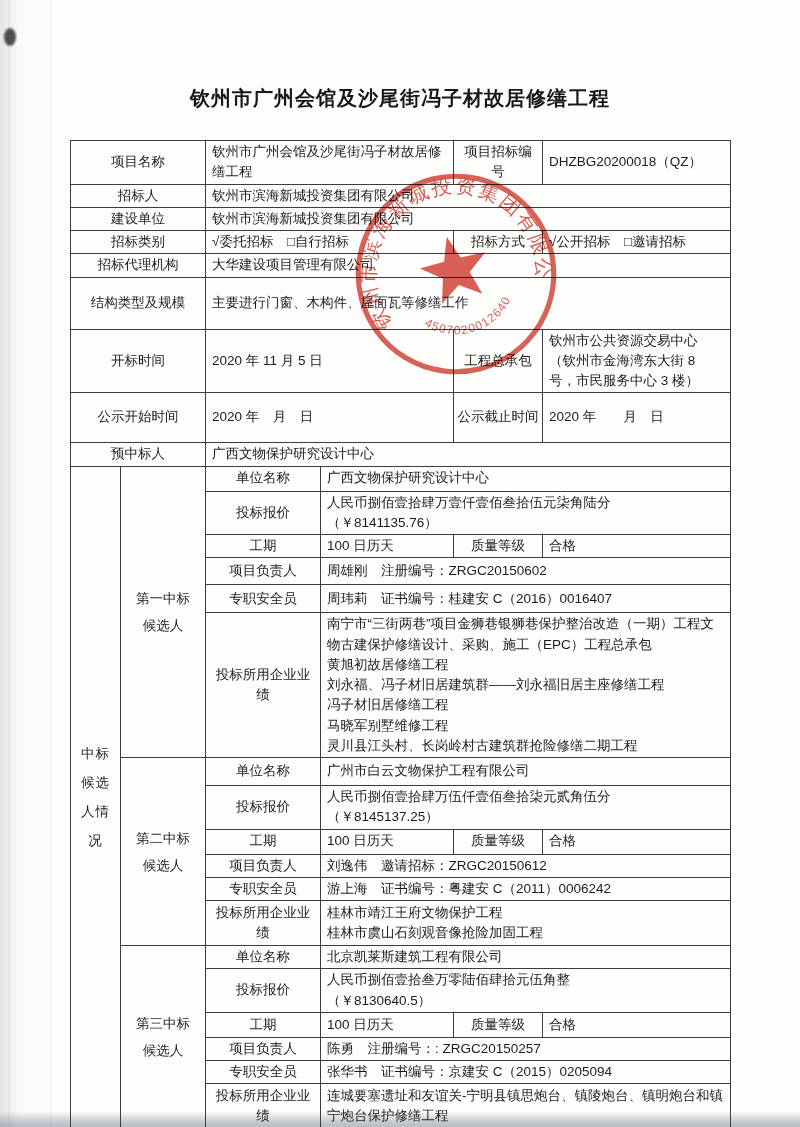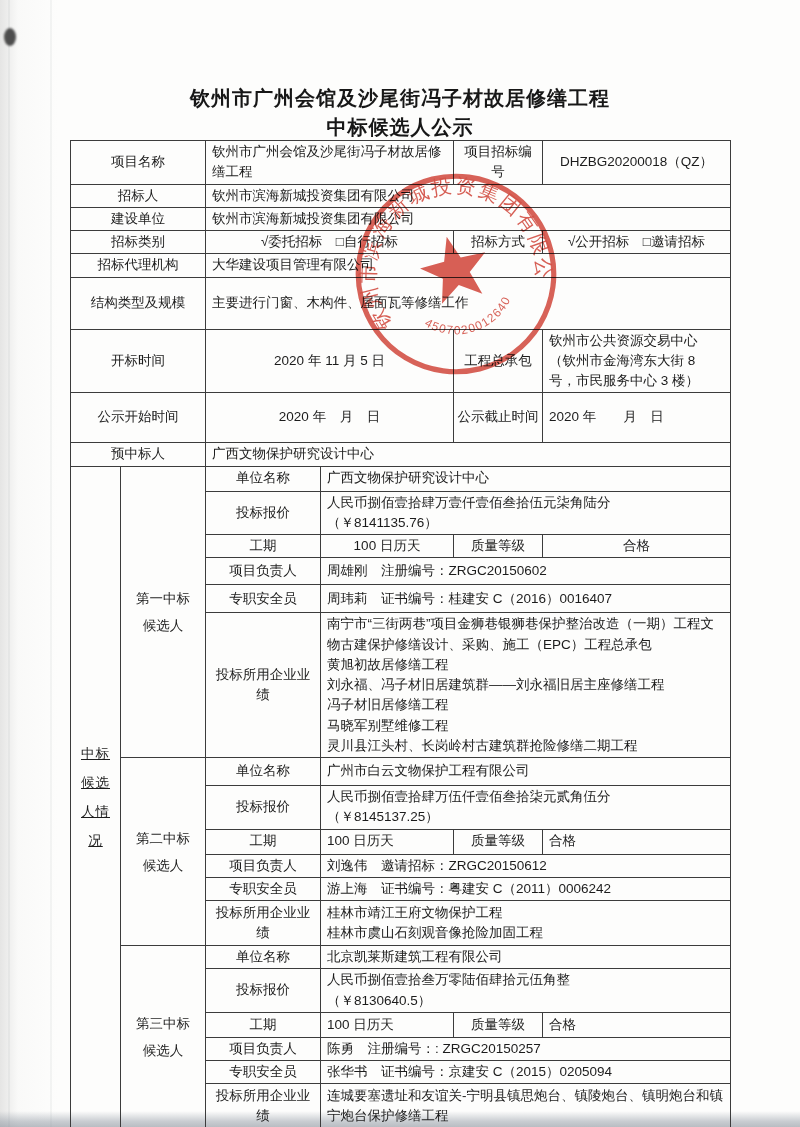--- a/index.html
+++ b/index.html
@@ -18,41 +18,40 @@
     background:#262626; border-radius:50%; filter:blur(1.2px); opacity:.8; }
   
   .title-block { position:absolute; top:84px; left:0; width:800px; text-align:center;
     font-weight:bold; font-size:20px; line-height:29px; letter-spacing:1px; color:#171717; }
   
   table.doc { position:absolute; left:70px; top:140px; width:660px;
     border-collapse:collapse; table-layout:fixed; font-size:13.5px; }
   table.doc td { border:1px solid #3c3c3c; padding:1px 6px; vertical-align:middle;
     line-height:1.5; overflow:hidden; }
   td.lbl { text-align:center; padding:1px 2px; }
-  td.ctr { text-align:center; }
+  td.ctr { }
   td.pre { white-space:pre-line; }
   td.addr { line-height:1.42; padding:1px 4px; }
   .rank { display:inline-block; max-width:4.3em; line-height:2.0; }
-  .vsec { display:inline-block; max-width:3.1em; line-height:2.15; letter-spacing:1px;text-decoration:underline; }
+  .vsec { display:inline-block; max-width:3.1em; line-height:2.15; letter-spacing:1px; }
   
   .seal { position:absolute; left:352px; top:170px; width:208px; height:208px;
     transform:rotate(-14deg); mix-blend-mode:multiply; opacity:.88; pointer-events:none; }
 </style>
 </head>
 <body>
 
 <div class="edge-left"></div>
 <div class="streak" style="left:8px;"></div>
 <div class="streak" style="left:50px;"></div>
 <div class="smudge"></div>
 <div class="edge-bottom"></div>
 
 <div class="title-block">
   <div>钦州市广州会馆及沙尾街冯子材故居修缮工程</div>
-  <div>中标候选人公示</div>
 </div>
 
 <table class="doc">
   <colgroup>
     <col style="width:50px">
       <col style="width:85px">
       <col style="width:115px">
     <col style="width:133px">
       <col style="width:89px">
       <col style="width:188px">

